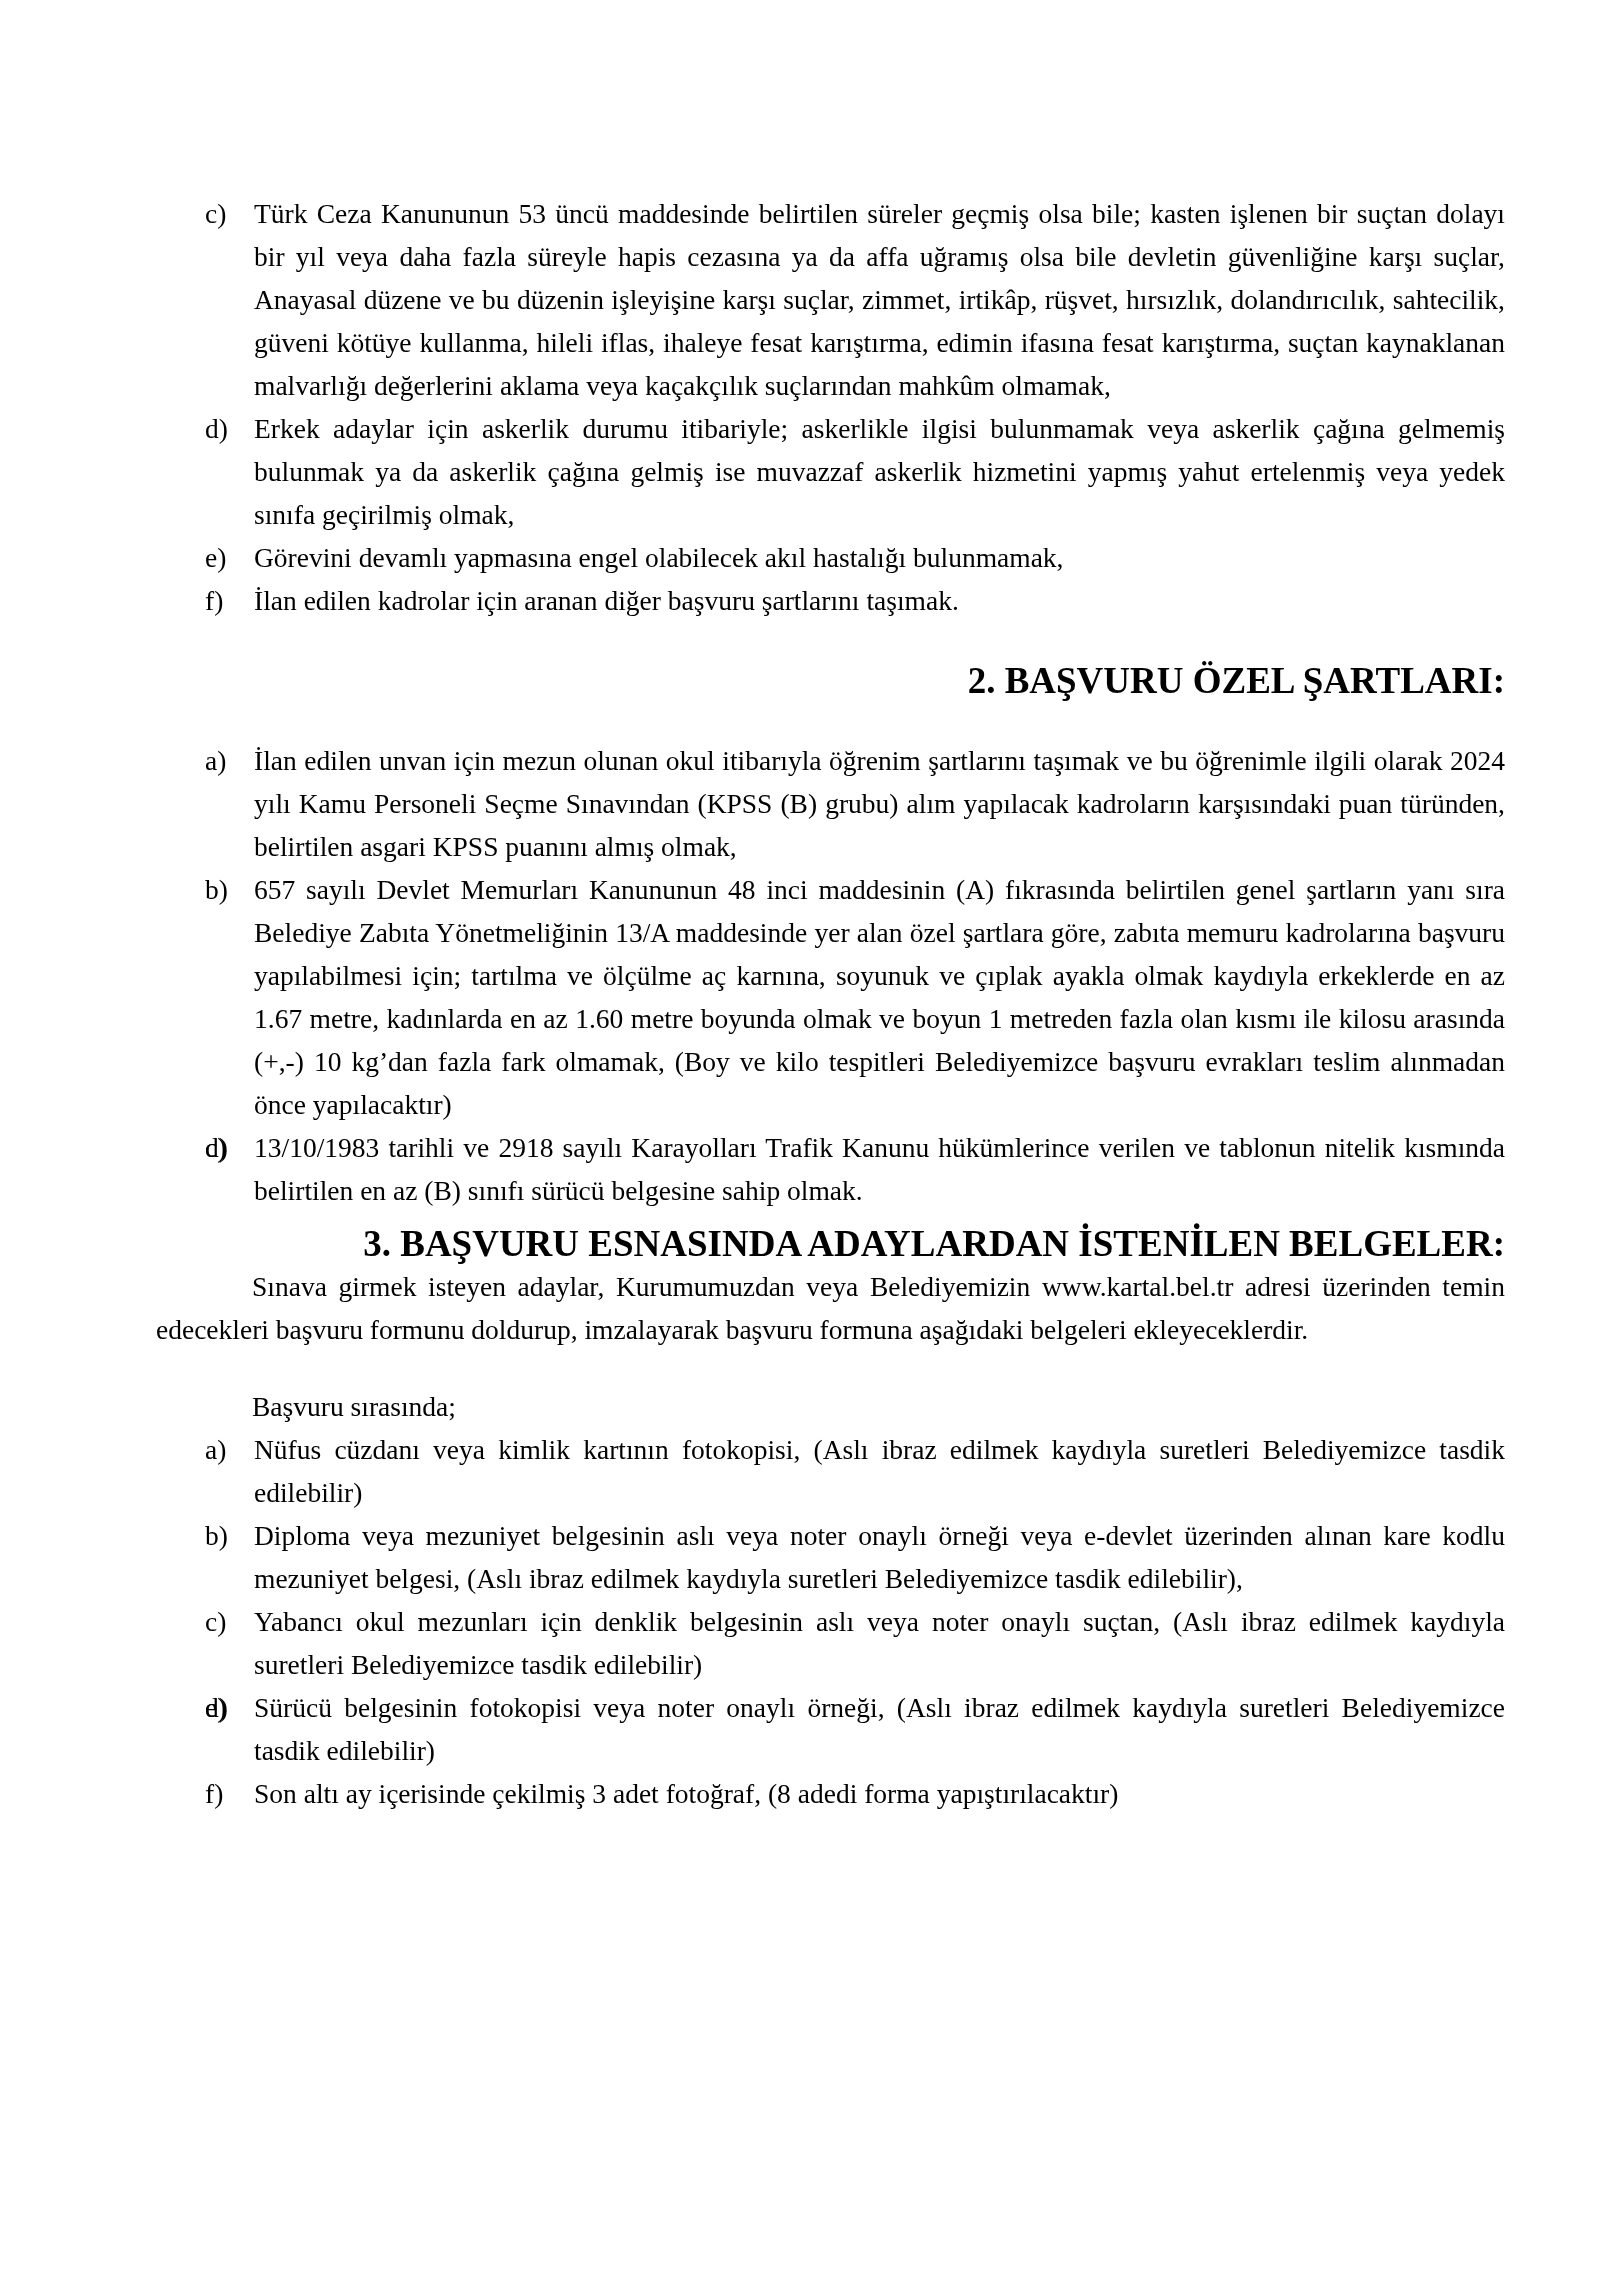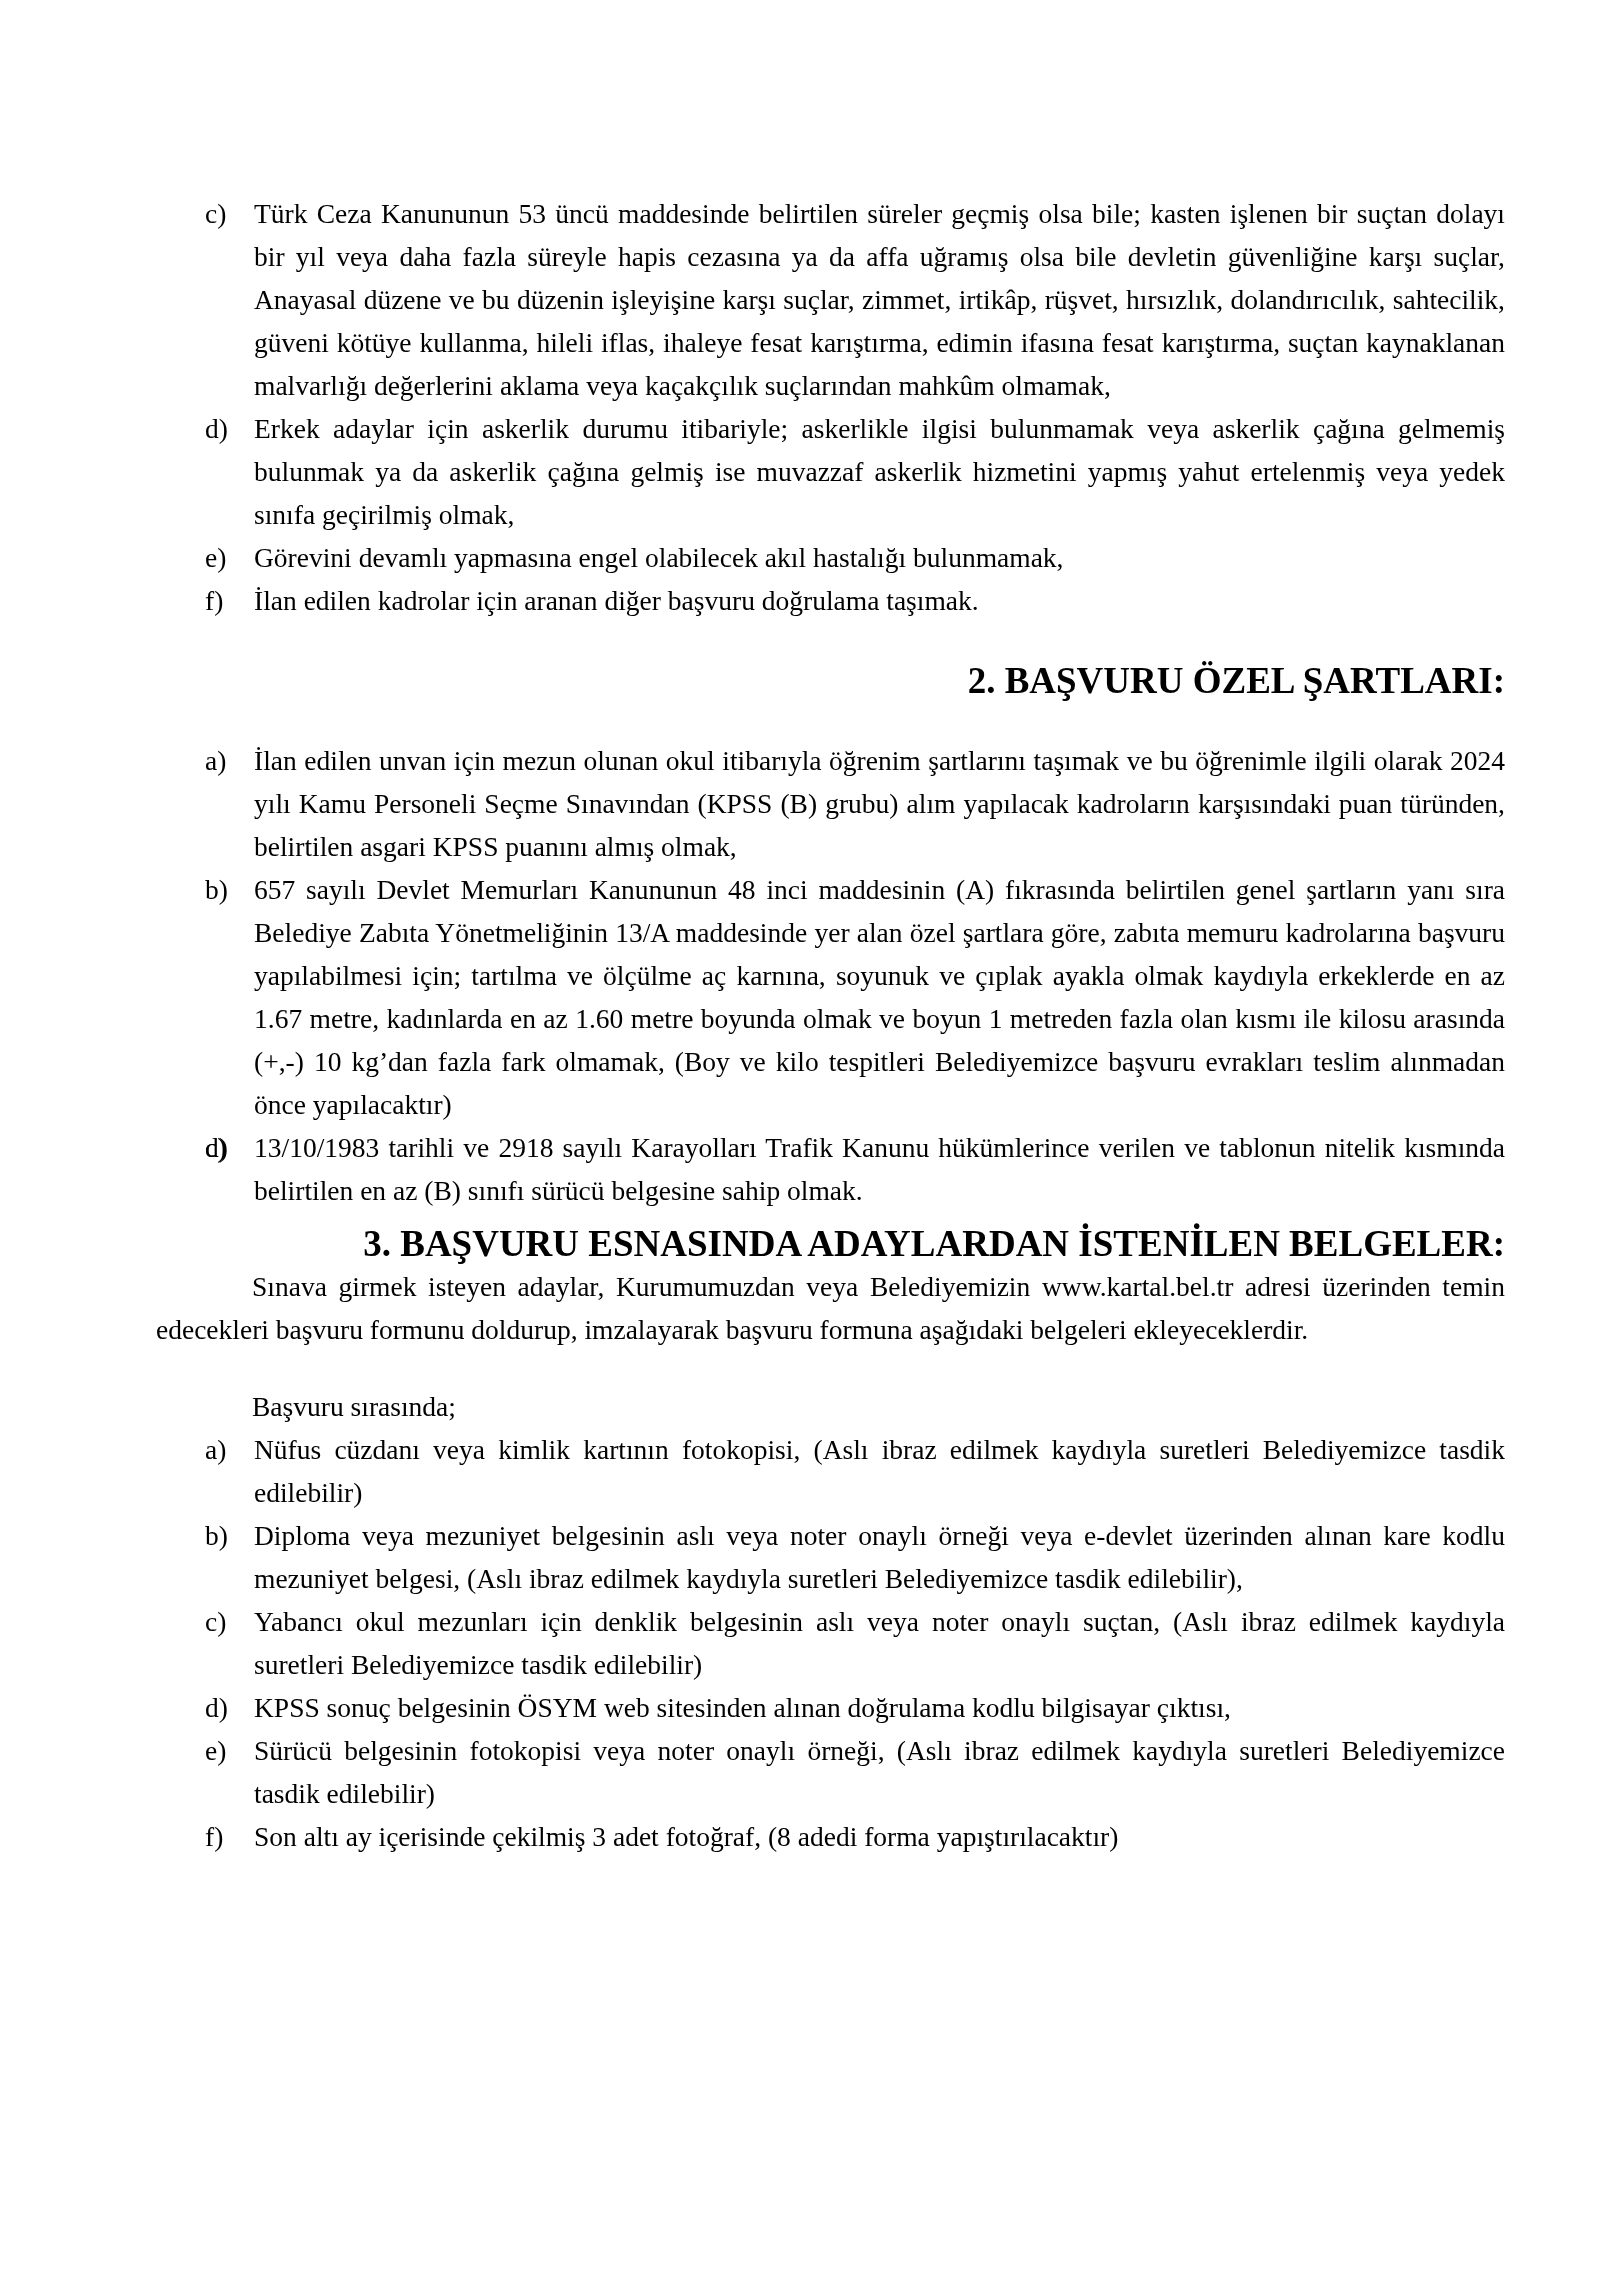--- a/index.html
+++ b/index.html
@@ -73,21 +73,21 @@
       <div class="li">
         <span class="marker">c)</span><span>Türk Ceza Kanununun 53 üncü maddesinde belirtilen süreler geçmiş olsa bile; kasten işlenen bir suçtan dolayı bir yıl veya daha fazla süreyle hapis cezasına ya da affa uğramış olsa bile devletin güvenliğine karşı suçlar, Anayasal düzene ve bu düzenin işleyişine karşı suçlar, zimmet, irtikâp, rüşvet, hırsızlık, dolandırıcılık, sahtecilik, güveni kötüye kullanma, hileli iflas, ihaleye fesat karıştırma, edimin ifasına fesat karıştırma, suçtan kaynaklanan malvarlığı değerlerini aklama veya kaçakçılık suçlarından mahkûm olmamak,</span>
       </div>
       <div class="li">
         <span class="marker">d)</span><span>Erkek adaylar için askerlik durumu itibariyle; askerlikle ilgisi bulunmamak veya askerlik çağına gelmemiş bulunmak ya da askerlik çağına gelmiş ise muvazzaf askerlik hizmetini yapmış yahut ertelenmiş veya yedek sınıfa geçirilmiş olmak,</span>
       </div>
       <div class="li">
         <span class="marker">e)</span><span>Görevini devamlı yapmasına engel olabilecek akıl hastalığı bulunmamak,</span>
       </div>
       <div class="li">
-        <span class="marker">f)</span><span>İlan edilen kadrolar için aranan diğer başvuru doğrulama taşımak.</span>
+        <span class="marker">f)</span><span>İlan edilen kadrolar için aranan diğer başvuru şartlarını taşımak.</span>
       </div>
     </div>
 
     <div class="heading mt-h2">2. BAŞVURU ÖZEL ŞARTLARI:</div>
 
     <div class="list body-text mt-list2">
       <div class="li">
         <span class="marker">a)</span><span>İlan edilen unvan için mezun olunan okul itibarıyla öğrenim şartlarını taşımak ve bu öğrenimle ilgili olarak 2024 yılı Kamu Personeli Seçme Sınavından (KPSS (B) grubu) alım yapılacak kadroların karşısındaki puan türünden, belirtilen asgari KPSS puanını almış olmak,</span>
       </div>
       <div class="li">
@@ -110,21 +110,21 @@
       <div class="li">
         <span class="marker">a)</span><span>Nüfus cüzdanı veya kimlik kartının fotokopisi, (Aslı ibraz edilmek kaydıyla suretleri Belediyemizce tasdik edilebilir)</span>
       </div>
       <div class="li">
         <span class="marker">b)</span><span>Diploma veya mezuniyet belgesinin aslı veya noter onaylı örneği veya e-devlet üzerinden alınan kare kodlu mezuniyet belgesi, (Aslı ibraz edilmek kaydıyla suretleri Belediyemizce tasdik edilebilir),</span>
       </div>
       <div class="li">
         <span class="marker">c)</span><span>Yabancı okul mezunları için denklik belgesinin aslı veya noter onaylı suçtan, (Aslı ibraz edilmek kaydıyla suretleri Belediyemizce tasdik edilebilir)</span>
       </div>
       <div class="li">
-        <span class="marker">d)</span><span>KPSS sonuç belgesinin ÖSYM web sitesinden alınan doğrulama kodlu bilgisayar çıktısı,</span>
+        <span class="marker">d)</span>
       </div>
       <div class="li">
         <span class="marker">e)</span><span>Sürücü belgesinin fotokopisi veya noter onaylı örneği, (Aslı ibraz edilmek kaydıyla suretleri Belediyemizce tasdik edilebilir)</span>
       </div>
       <div class="li">
         <span class="marker">f)</span><span>Son altı ay içerisinde çekilmiş 3 adet fotoğraf, (8 adedi forma yapıştırılacaktır)</span>
       </div>
     </div>
 
   </div>

